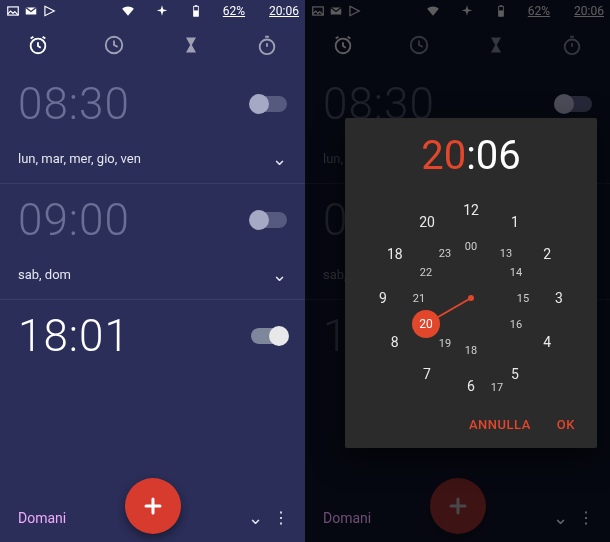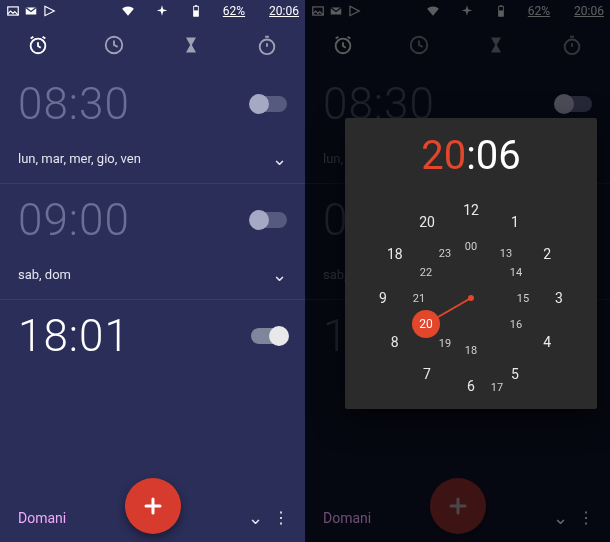--- a/index.html
+++ b/index.html
@@ -280,14 +280,18 @@
         <div class="num inner" style="left: 157px; top: 105px;">15</div>
         <div class="num inner" style="left: 150.033px; top: 131px;">16</div>
         <div class="num inner" style="left: 131px; top: 150.033px; margin-top: 44px;">17</div>
         <div class="num inner" style="left: 105px; top: 157px;">18</div>
         <div class="num inner" style="left: 79px; top: 150.033px;">19</div>
         <div class="selball" style="left: 59.9667px; top: 131px;">20</div>
         <div class="num inner" style="left: 53px; top: 105px;">21</div>
         <div class="num inner" style="left: 59.9667px; top: 79px;">22</div>
         <div class="num inner" style="left: 79px; top: 59.9667px;">23</div>
       </div>
+    <div class="picker-buttons">
+      <span>ANNULLA</span>
+      <span>OK</span>
+    </div>
   </div>
 </div>
 
 </body></html>

